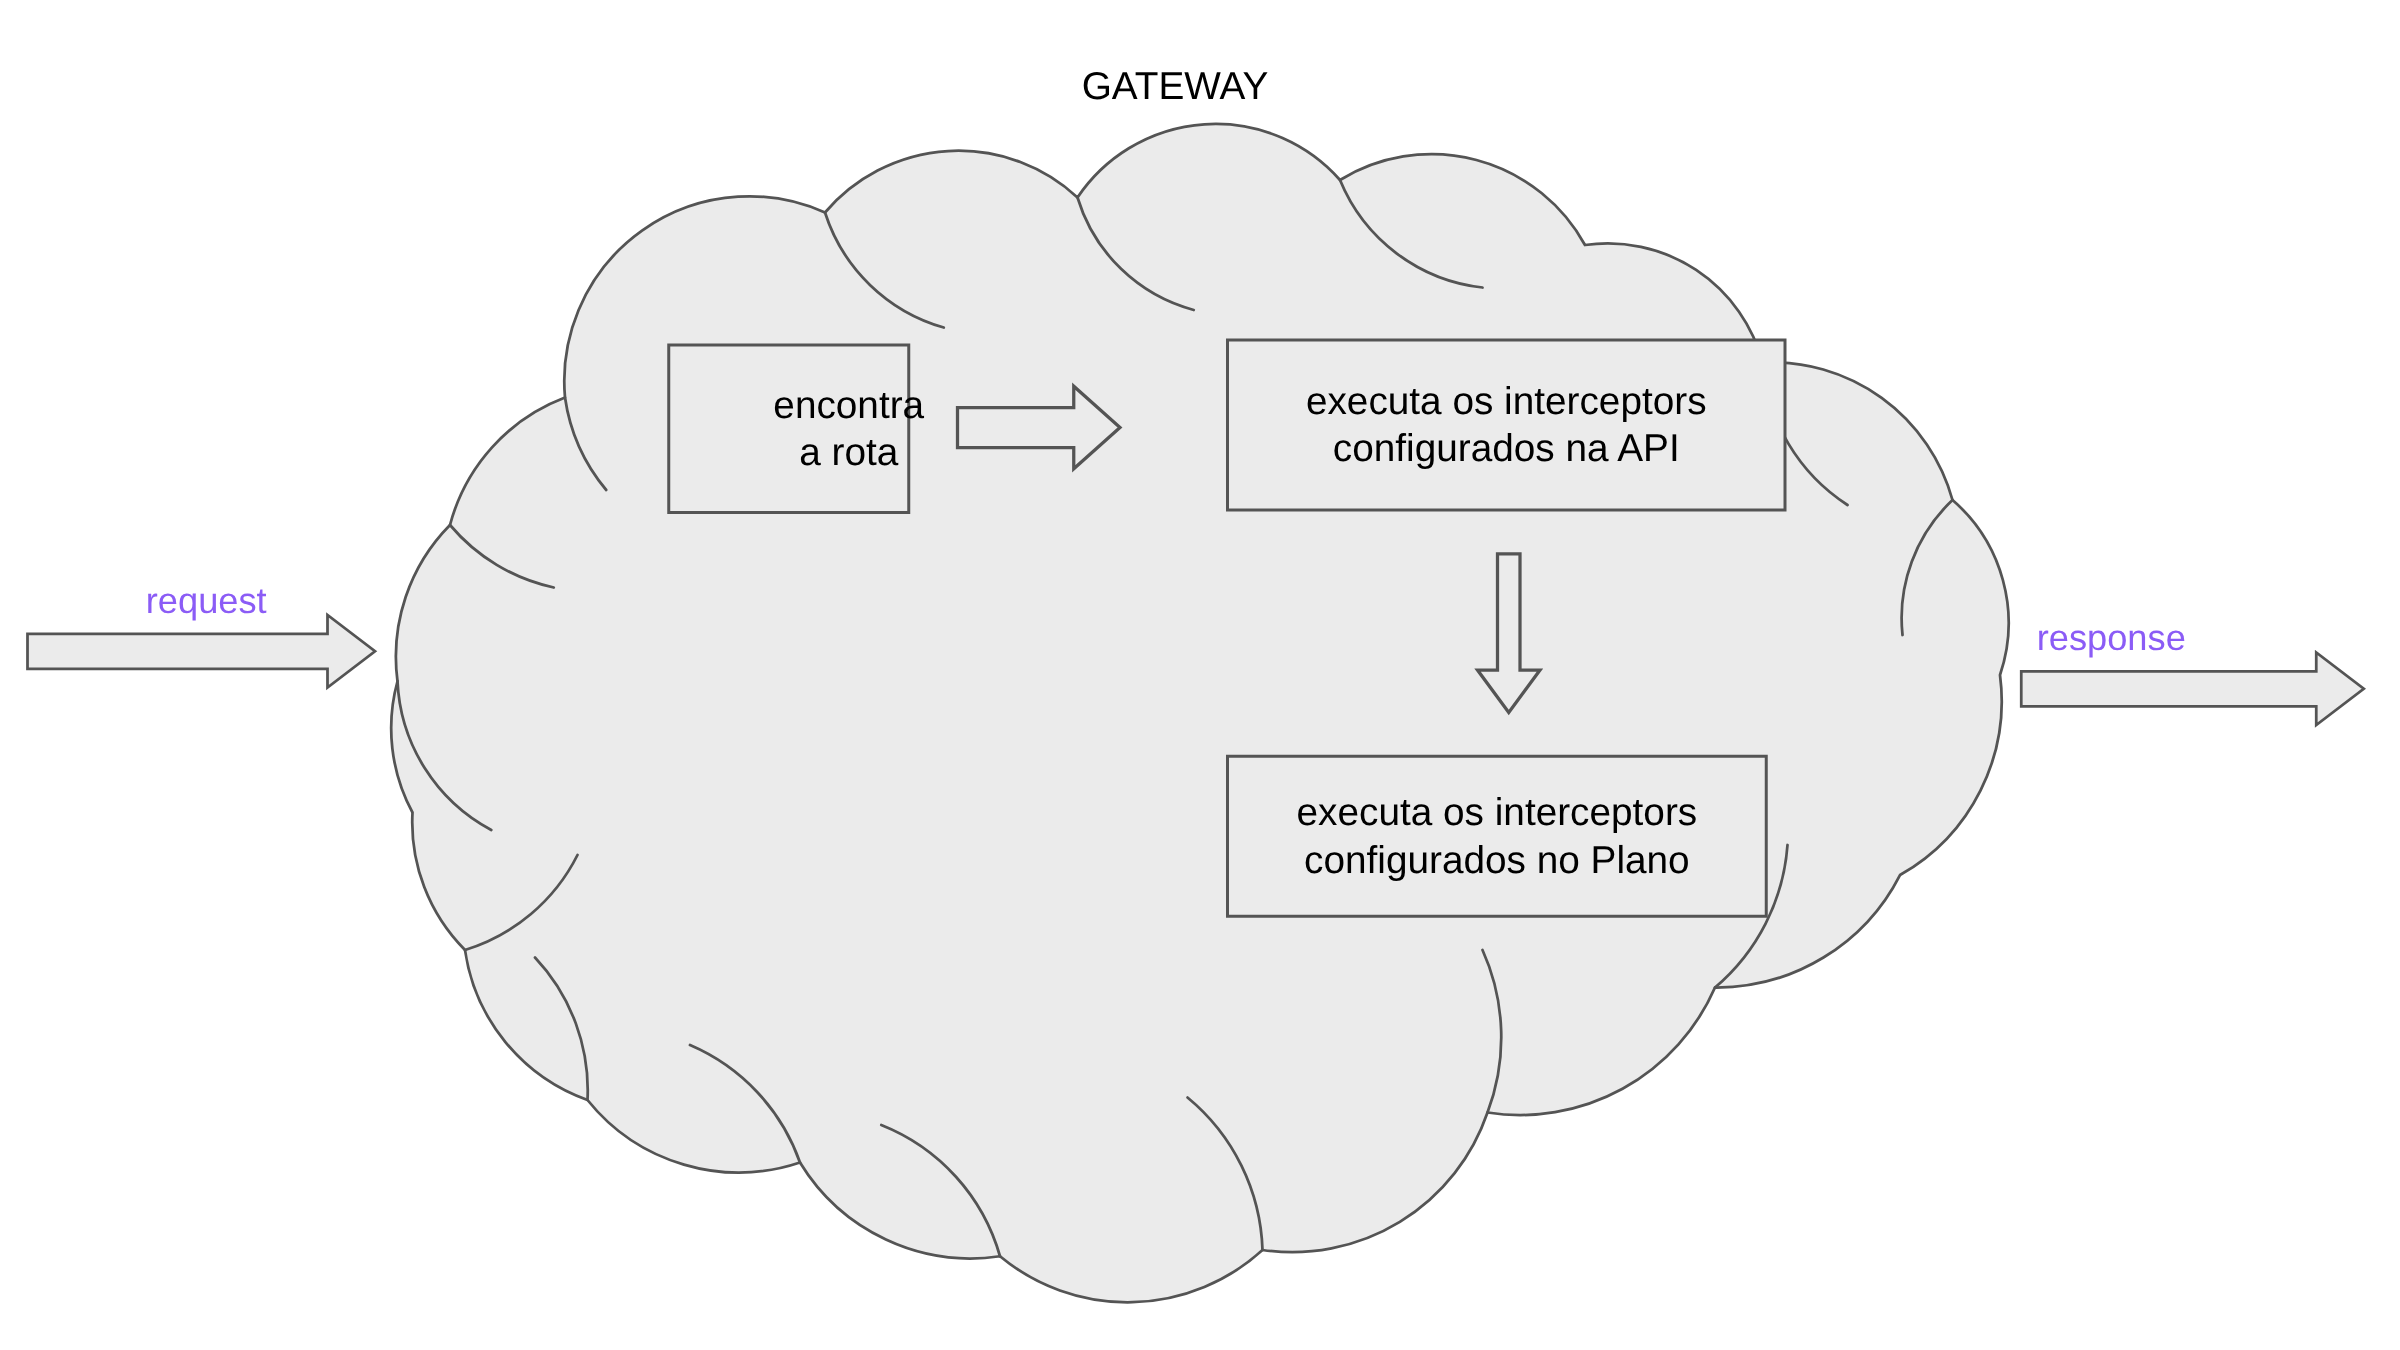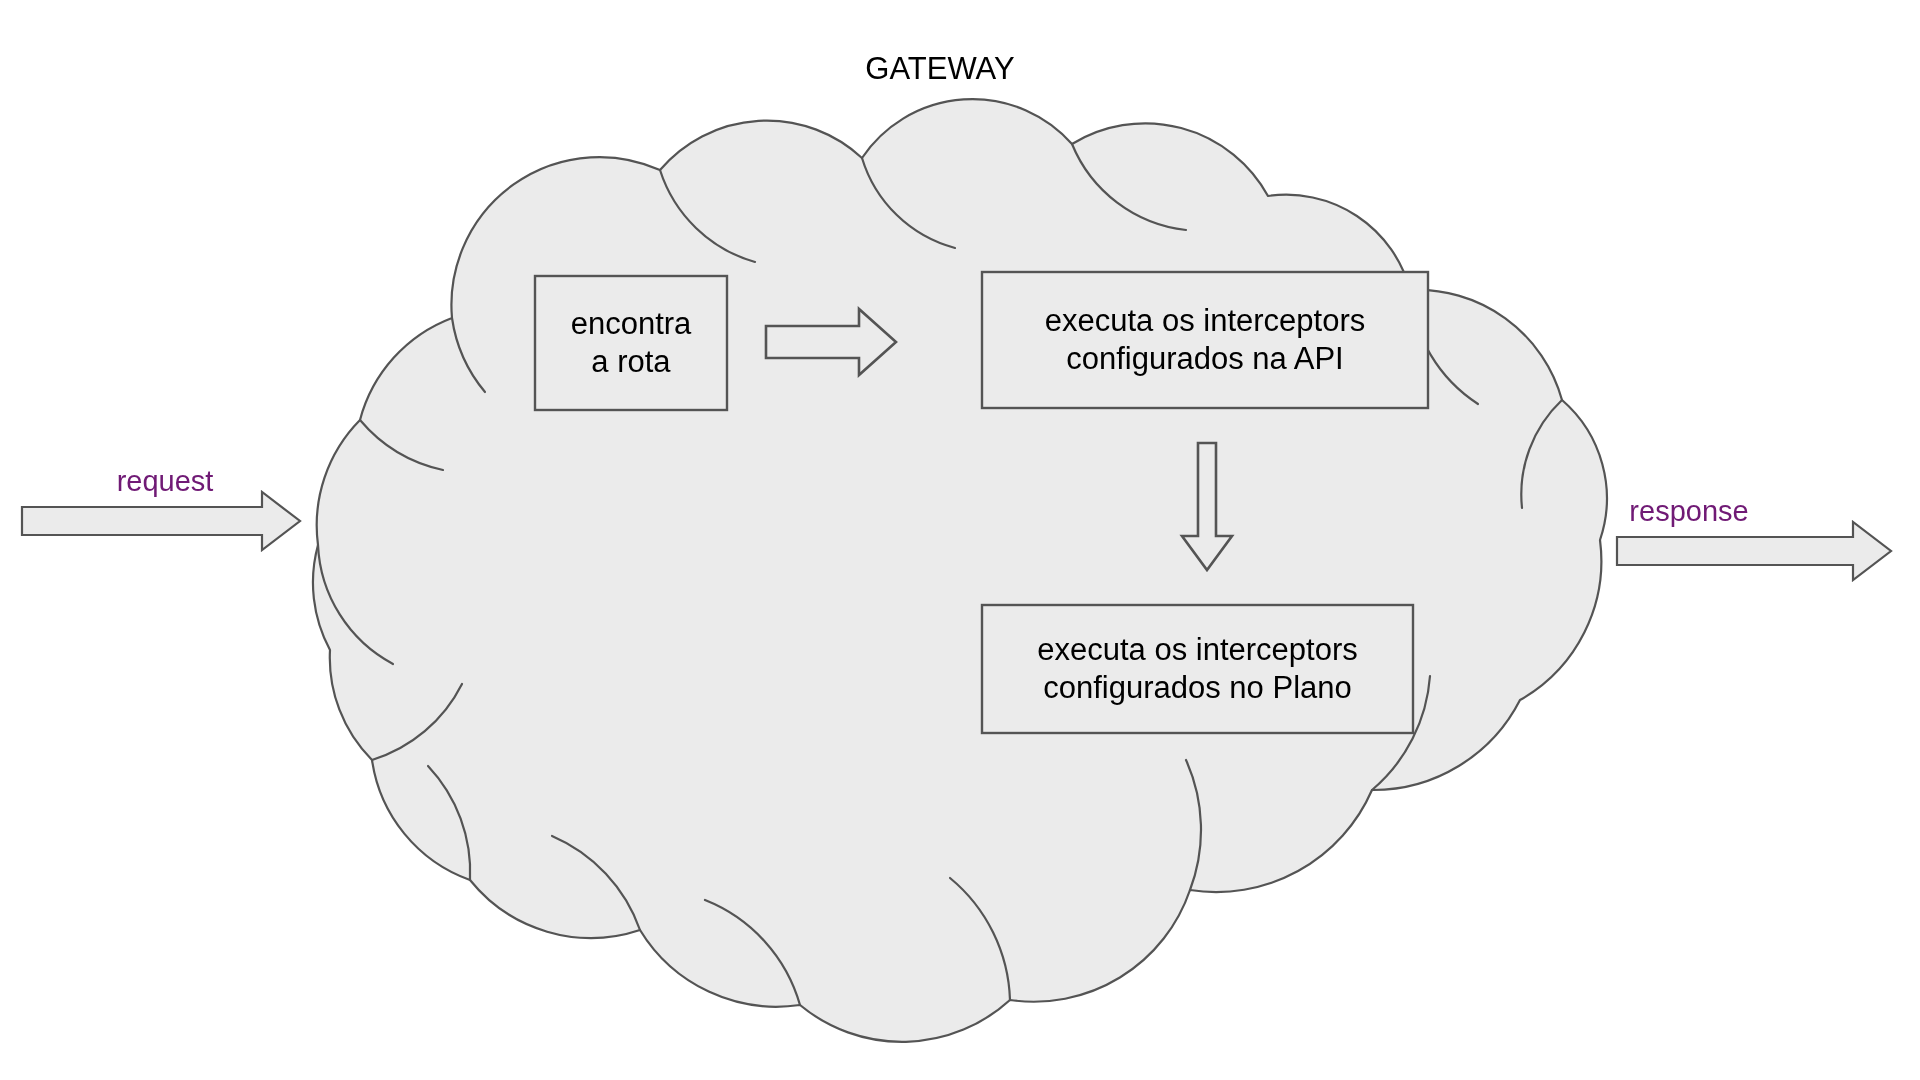--- a/index.html
+++ b/index.html
@@ -45,41 +45,42 @@
     position: absolute;
     color: #000000;
     font-size: 31px;
     line-height: 1.1;
     text-align: center;
     white-space: nowrap;
   }
 
   .edge-label {
     position: absolute;
-    color: #701a75;
+    color: #8b5cf6;
     font-size: 29px;
     line-height: 1.1;
     text-align: center;
     white-space: nowrap;
   }
 
   
   #gateway-title {
     left: 760px;
     top: 52px;
     width: 360px;
   }
 
   
   #box-route-label {
     left: 535px;
     top: 276px;
     width: 192px;
     height: 134px;
     font-size: 31px;
+    padding-left: 48px;
   }
   #box-api-interceptors-label {
     left: 982px;
     top: 272px;
     width: 446px;
     height: 136px;
     font-size: 31px;
   }
   #box-plan-interceptors-label {
     left: 982px;

